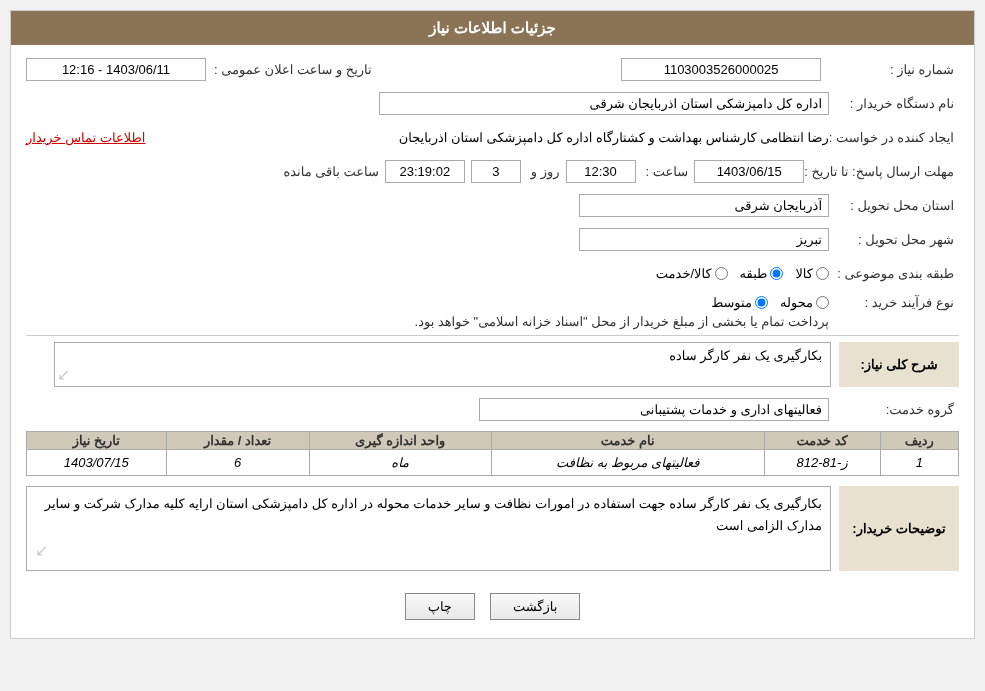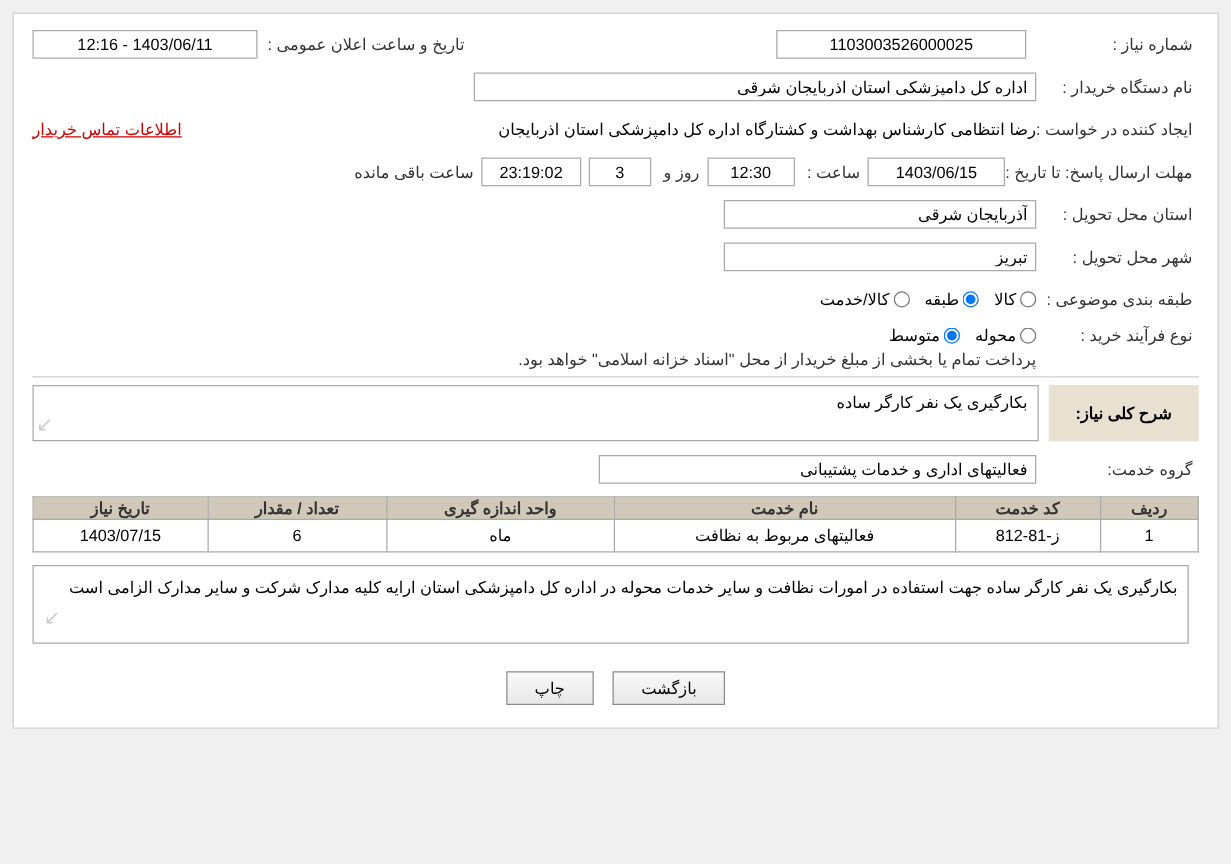--- a/index.html
+++ b/index.html
@@ -112,20 +112,21 @@
       text-align: center;
       font-size: 13px;
       color: #333;
     }
     .service-table td {
       border: 1px solid #aaa;
       padding: 5px 8px;
       text-align: center;
       font-size: 13px;
       background: #fff;
+      font-style: italic;
     }
     .buyer-desc-box {
       border: 1px solid #aaa;
       background: #fff;
       padding: 6px 8px;
       min-height: 60px;
       font-size: 13px;
       direction: rtl;
       text-align: right;
       line-height: 1.7;
@@ -164,20 +165,21 @@
       color: #333;
       margin-left: 4px;
     }
   </style>
 </head>
 <body>
 
 <div class="page-wrapper">
   <div class="main-container">
 
+    <div class="header-bar">جزئیات اطلاعات نیاز</div>
 
     <div class="content-area">
 
       <div class="info-row" style="display:flex; align-items:center; justify-content:space-between;">
         <div style="display:flex; align-items:center; gap:8px;">
           <span class="label-cell">شماره نیاز :</span>
           <input class="input-box input-medium" type="text" readonly="" value="1103003526000025" style="width: 200px; text-align: center;">
         </div>
         <div style="display:flex; align-items:center; gap:8px;">
           <span class="label-cell">تاریخ و ساعت اعلان عمومی :</span>
@@ -255,21 +257,21 @@
           <div class="purchase-type-text">پرداخت تمام یا بخشی از مبلغ خریدار از محل "اسناد خزانه اسلامی" خواهد بود.</div>
         </div>
       </div>
 
       <hr class="divider">
 
       <div style="display:flex; align-items:flex-start; margin-bottom:8px; margin-top:6px;">
         <div style="background:#e8e0d0; padding:5px 10px; font-weight:bold; font-size:13px; min-width:120px; text-align:center; align-self:stretch; display:flex; align-items:center; justify-content:center; flex-shrink:0;">
           <span>شرح کلی نیاز:</span>
         </div>
-        <div style="flex:1; padding-right:8px;">
+        <div style="flex:1; padding-right:8px;margin-left:28px;">
           <div style="border:1px solid #aaa; background:#fff; padding:5px 8px; min-height:45px; font-size:13px; direction:rtl; text-align:right; position:relative;">
             <span>بکارگیری یک نفر کارگر ساده</span>
             <span style="position:absolute; bottom:2px; left:2px; color:#ccc; font-size:16px;">↙</span>
           </div>
         </div>
       </div>
 
 
       <div class="info-row" style="margin-bottom:8px;">
         <span class="label-cell">گروه خدمت:</span>
@@ -295,20 +297,23 @@
               <td>فعالیتهای مربوط به نظافت</td>
               <td>ماه</td>
               <td>6</td>
               <td>1403/07/15</td>
             </tr>
           </tbody>
         </table>
       </div>
 
       <div style="display:flex; align-items:flex-start; margin-top:10px; margin-bottom:10px;">
+        <div style="background:#e8e0d0; padding:5px 10px; font-weight:bold; font-size:13px; min-width:120px; text-align:center; align-self:stretch; display:flex; align-items:center; justify-content:center; flex-shrink:0;">
+          <span>توضیحات خریدار:</span>
+        </div>
         <div style="flex:1; padding-right:8px;">
           <div class="buyer-desc-box">
             <span>بکارگیری یک نفر کارگر ساده جهت استفاده در امورات نظافت و سایر خدمات محوله در اداره کل دامپزشکی استان ارایه کلیه مدارک شرکت و سایر مدارک الزامی است</span>
             <div style="color:#ccc; font-size:16px; text-align:left;">↙</div>
           </div>
         </div>
       </div>
 
       <div class="bottom-buttons">
         <button class="btn btn-back">بازگشت</button>

